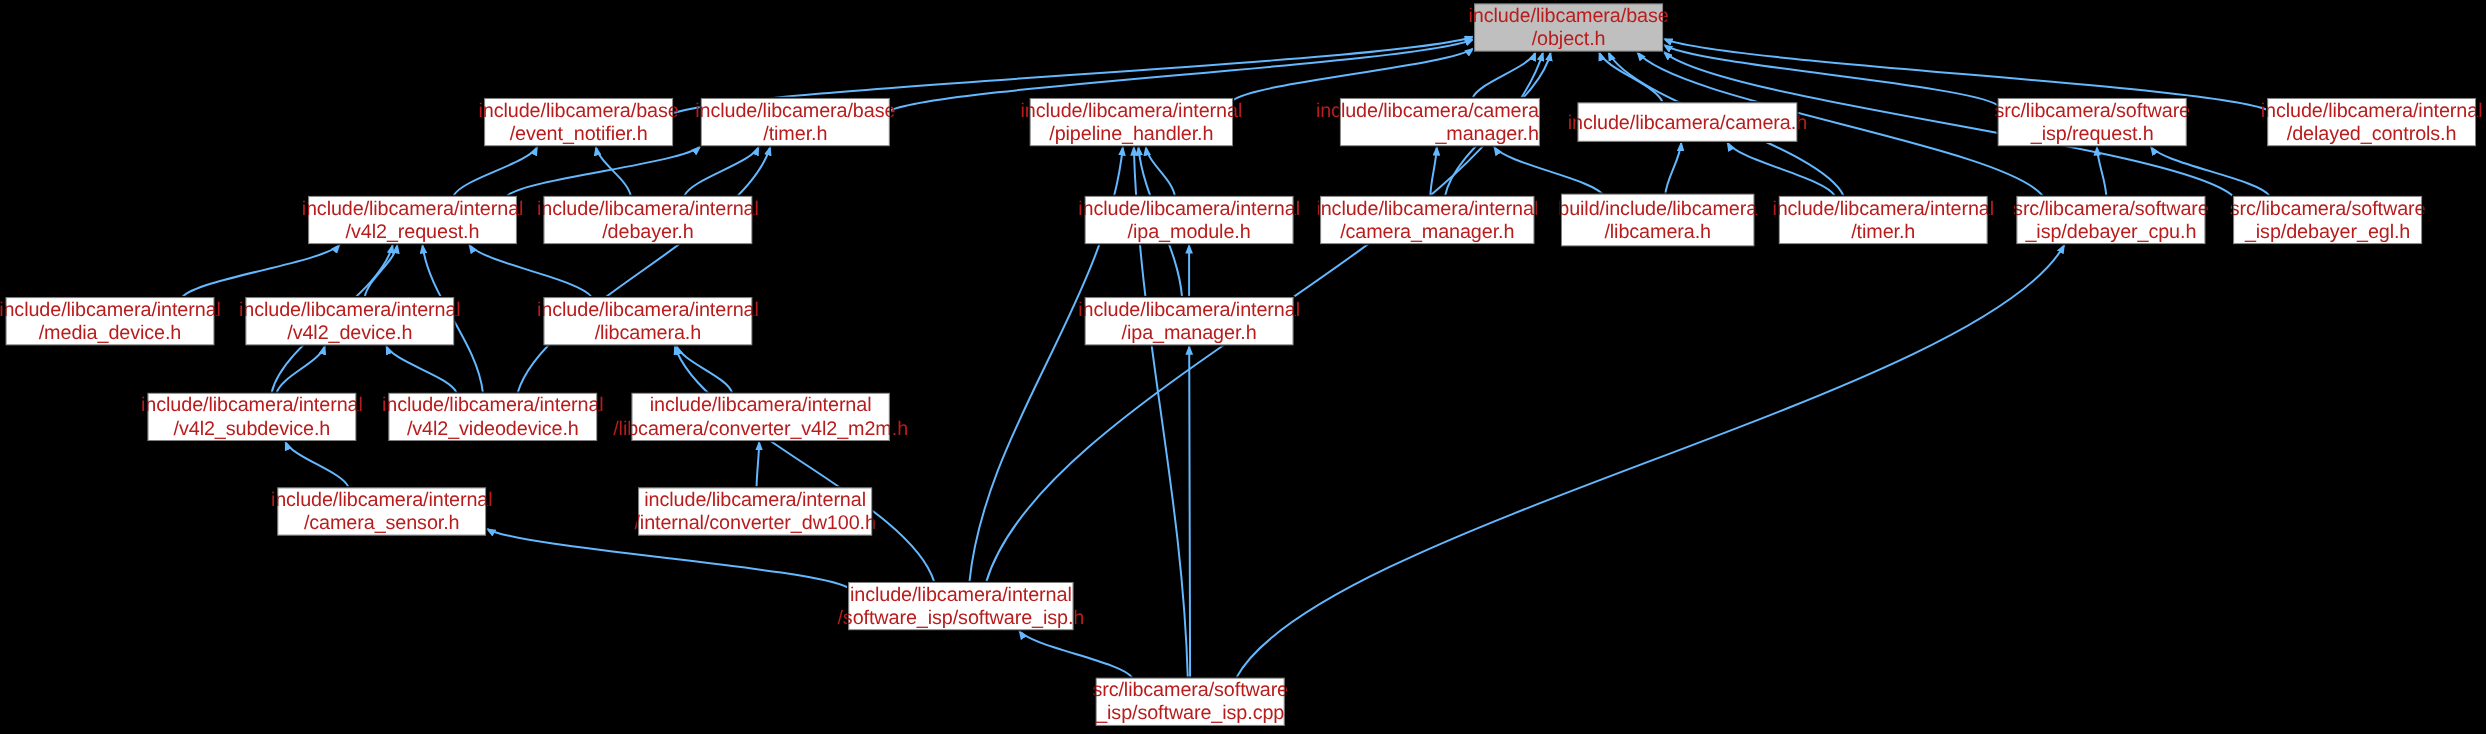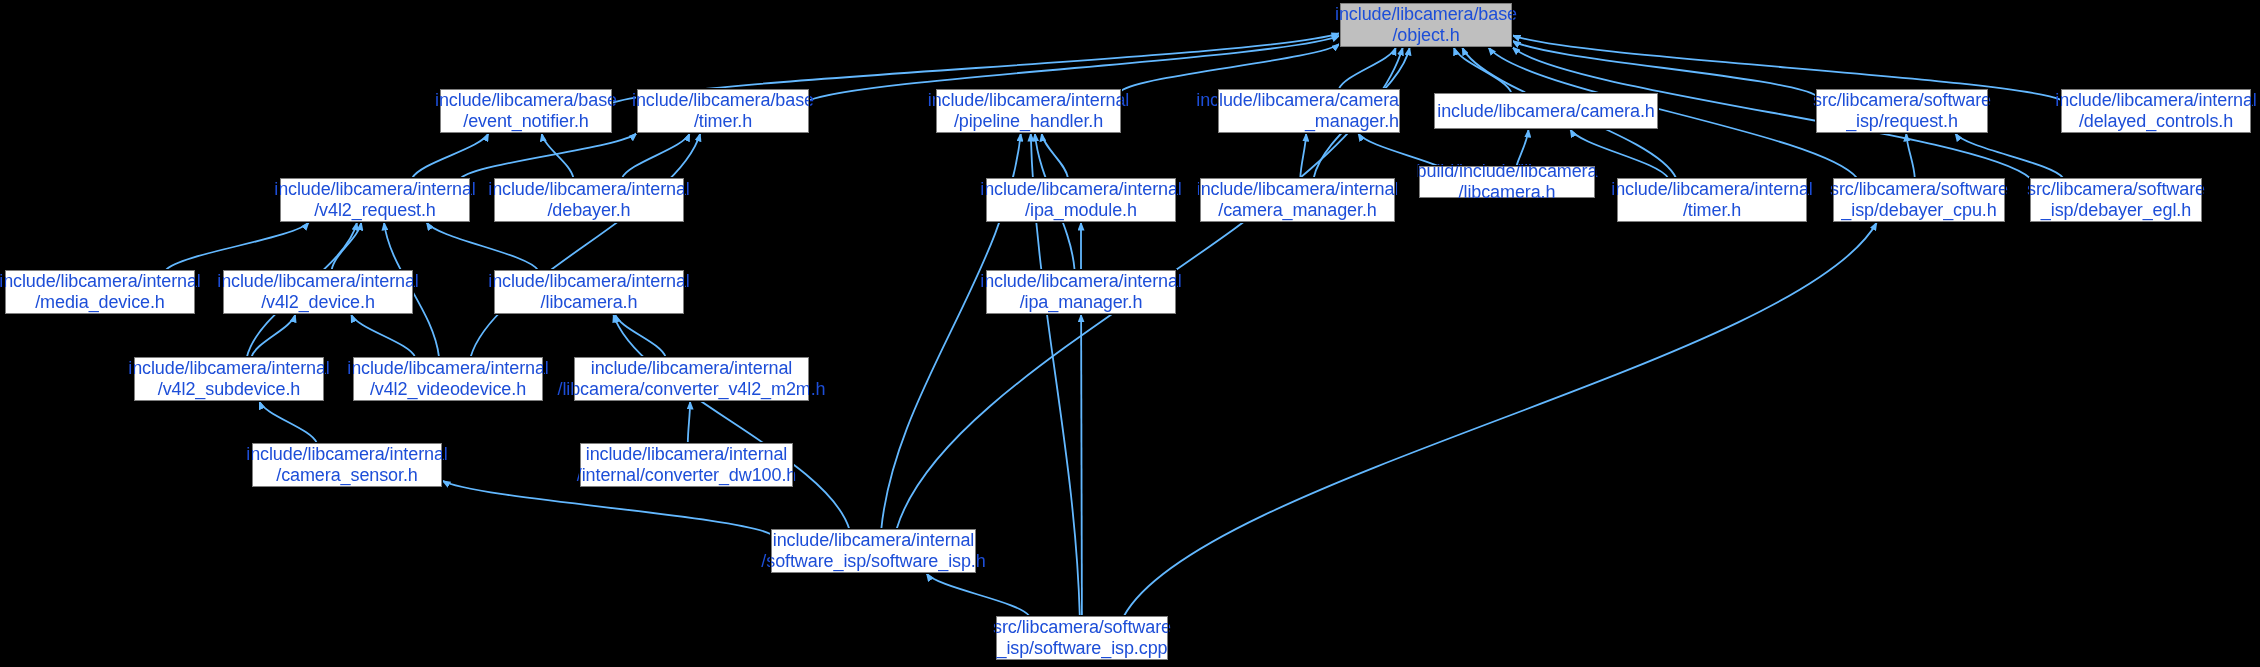--- a/index.html
+++ b/index.html
@@ -21,21 +21,21 @@
     left: 0;
     width: 2260px;
     height: 667px;
   }
   .gnode {
     position: absolute;
     box-sizing: border-box;
     background: #ffffff;
     border: 1px solid #7f7f7f;
     outline: 1px solid #000000;
-    color: #1d4ed8;
+    color: #b91c1c;
     font-size: 18px;
     line-height: 21px;
     text-align: center;
     display: flex;
     flex-direction: column;
     align-items: center;
     justify-content: center;
     white-space: pre;
     letter-spacing: -0.1px;
   }
@@ -99,28 +99,28 @@
         <path d="M 1029.3,616.0 C 1019.0,601.0 936.5,588.0 926.2,573.0" fill="none" stroke="#63b8ff" stroke-width="1.8" marker-end="url(#arrowhead)"></path>
         <path d="M 1124.0,616.0 C 1199.3,478.1 1801.7,359.9 1877.0,222.0" fill="none" stroke="#63b8ff" stroke-width="1.8" marker-end="url(#arrowhead)"></path>
       </g>
   </svg>
   <div id="nodes-layer">
       <div class="gnode root" style="left: 1340px; top: 3px; width: 172px; height: 44px;"><span class="ln">include/libcamera/base</span><span class="ln">/object.h</span></div>
       <div class="gnode" style="left: 440px; top: 89px; width: 172px; height: 44px;"><span class="ln">include/libcamera/base</span><span class="ln">/event_notifier.h</span></div>
       <div class="gnode" style="left: 637px; top: 89px; width: 172px; height: 44px;"><span class="ln">include/libcamera/base</span><span class="ln">/timer.h</span></div>
       <div class="gnode" style="left: 936px; top: 89px; width: 185px; height: 44px;"><span class="ln">include/libcamera/internal</span><span class="ln">/pipeline_handler.h</span></div>
       <div class="gnode" style="left: 1218px; top: 89px; width: 182px; height: 44px; align-items: flex-end;"><span class="ln">include/libcamera/camera</span><span class="ln">_manager.h</span></div>
-      <div class="gnode" style="left: 1434px; top: 93px; width: 224px; height: 36px;"><span class="ln">include/libcamera/camera.h</span></div>
+      <div class="gnode" style="left: 1434px; top: 93px; width: 200px; height: 36px;"><span class="ln">include/libcamera/camera.h</span></div>
       <div class="gnode" style="left: 1816px; top: 89px; width: 172px; height: 44px;"><span class="ln">src/libcamera/software</span><span class="ln">_isp/request.h</span></div>
       <div class="gnode" style="left: 2061px; top: 89px; width: 190px; height: 44px;"><span class="ln">include/libcamera/internal</span><span class="ln">/delayed_controls.h</span></div>
       <div class="gnode" style="left: 280px; top: 178px; width: 190px; height: 44px;"><span class="ln">include/libcamera/internal</span><span class="ln">/v4l2_request.h</span></div>
       <div class="gnode" style="left: 494px; top: 178px; width: 190px; height: 44px;"><span class="ln">include/libcamera/internal</span><span class="ln">/debayer.h</span></div>
       <div class="gnode" style="left: 986px; top: 178px; width: 190px; height: 44px;"><span class="ln">include/libcamera/internal</span><span class="ln">/ipa_module.h</span></div>
       <div class="gnode" style="left: 1200px; top: 178px; width: 195px; height: 44px;"><span class="ln">include/libcamera/internal</span><span class="ln">/camera_manager.h</span></div>
-      <div class="gnode" style="left: 1419px; top: 166px; width: 176px; height: 32px;"><span class="ln">build/include/libcamera</span><span class="ln">/libcamera.h</span></div>
+      <div class="gnode" style="left: 1419px; top: 176px; width: 176px; height: 48px;"><span class="ln">build/include/libcamera</span><span class="ln">/libcamera.h</span></div>
       <div class="gnode" style="left: 1617px; top: 178px; width: 190px; height: 44px;"><span class="ln">include/libcamera/internal</span><span class="ln">/timer.h</span></div>
       <div class="gnode" style="left: 1833px; top: 178px; width: 172px; height: 44px;"><span class="ln">src/libcamera/software</span><span class="ln">_isp/debayer_cpu.h</span></div>
       <div class="gnode" style="left: 2030px; top: 178px; width: 172px; height: 44px;"><span class="ln">src/libcamera/software</span><span class="ln">_isp/debayer_egl.h</span></div>
       <div class="gnode" style="left: 5px; top: 270px; width: 190px; height: 44px;"><span class="ln">include/libcamera/internal</span><span class="ln">/media_device.h</span></div>
       <div class="gnode" style="left: 223px; top: 270px; width: 190px; height: 44px;"><span class="ln">include/libcamera/internal</span><span class="ln">/v4l2_device.h</span></div>
       <div class="gnode" style="left: 494px; top: 270px; width: 190px; height: 44px;"><span class="ln">include/libcamera/internal</span><span class="ln">/libcamera.h</span></div>
       <div class="gnode" style="left: 986px; top: 270px; width: 190px; height: 44px;"><span class="ln">include/libcamera/internal</span><span class="ln">/ipa_manager.h</span></div>
       <div class="gnode" style="left: 134px; top: 357px; width: 190px; height: 44px;"><span class="ln">include/libcamera/internal</span><span class="ln">/v4l2_subdevice.h</span></div>
       <div class="gnode" style="left: 353px; top: 357px; width: 190px; height: 44px;"><span class="ln">include/libcamera/internal</span><span class="ln">/v4l2_videodevice.h</span></div>
       <div class="gnode" style="left: 574px; top: 357px; width: 235px; height: 44px;"><span class="ln">include/libcamera/internal</span><span class="ln">/libcamera/converter_v4l2_m2m.h</span></div>

